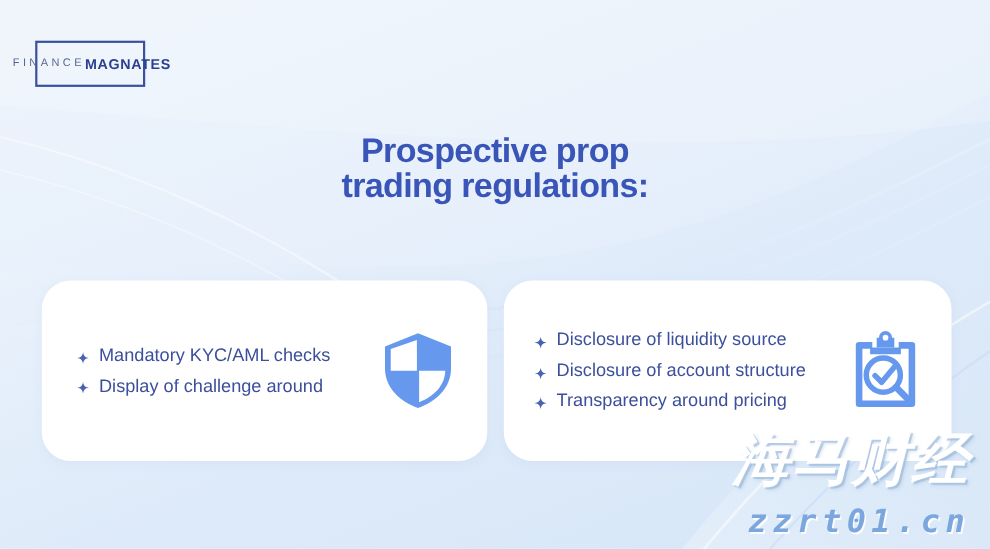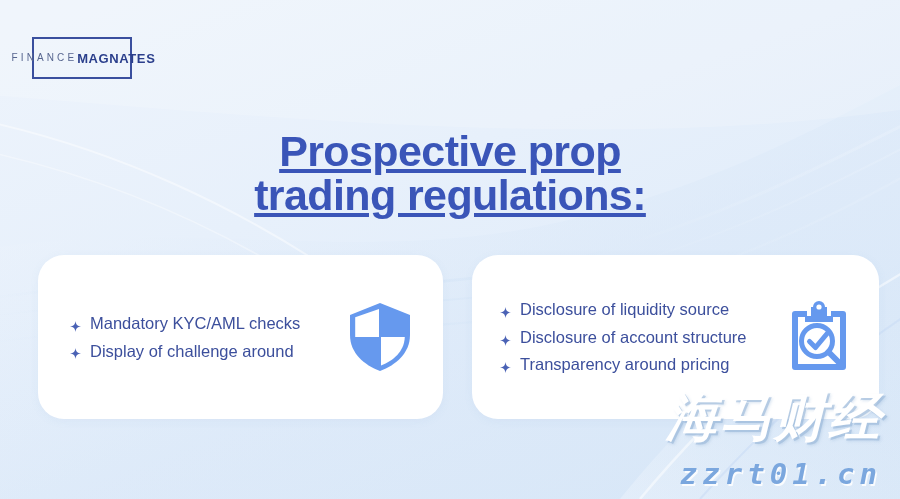--- a/index.html
+++ b/index.html
@@ -62,38 +62,37 @@
 
   
   .title {
     position: absolute;
     left: 0;
     top: 100px;
     width: 900px;
     text-align: center;
     color: #3a55b8;
     font-weight: 700;
-    font-size: 43px;
+    font-size: 31px;
     line-height: 1.03;
     letter-spacing: -0.6px;
-    text-decoration: underline;
   }
   .title .tline { display: block; }
 
   
   .card {
     position: absolute;
     top: 255px;
     height: 164px;
     background: #ffffff;
     border-radius: 26px;
     box-shadow: 0 2px 10px rgba(120,150,200,0.07);
   }
   .card-left  { left: 38px;  width: 405px; }
-  .card-right { left: 472px; width: 407px; }
+  .card-right { left: 458px; width: 407px; }
 
   .card-inner {
     position: absolute;
     inset: 0;
     display: flex;
     align-items: center;
   }
 
   .bullets {
     list-style: none;

